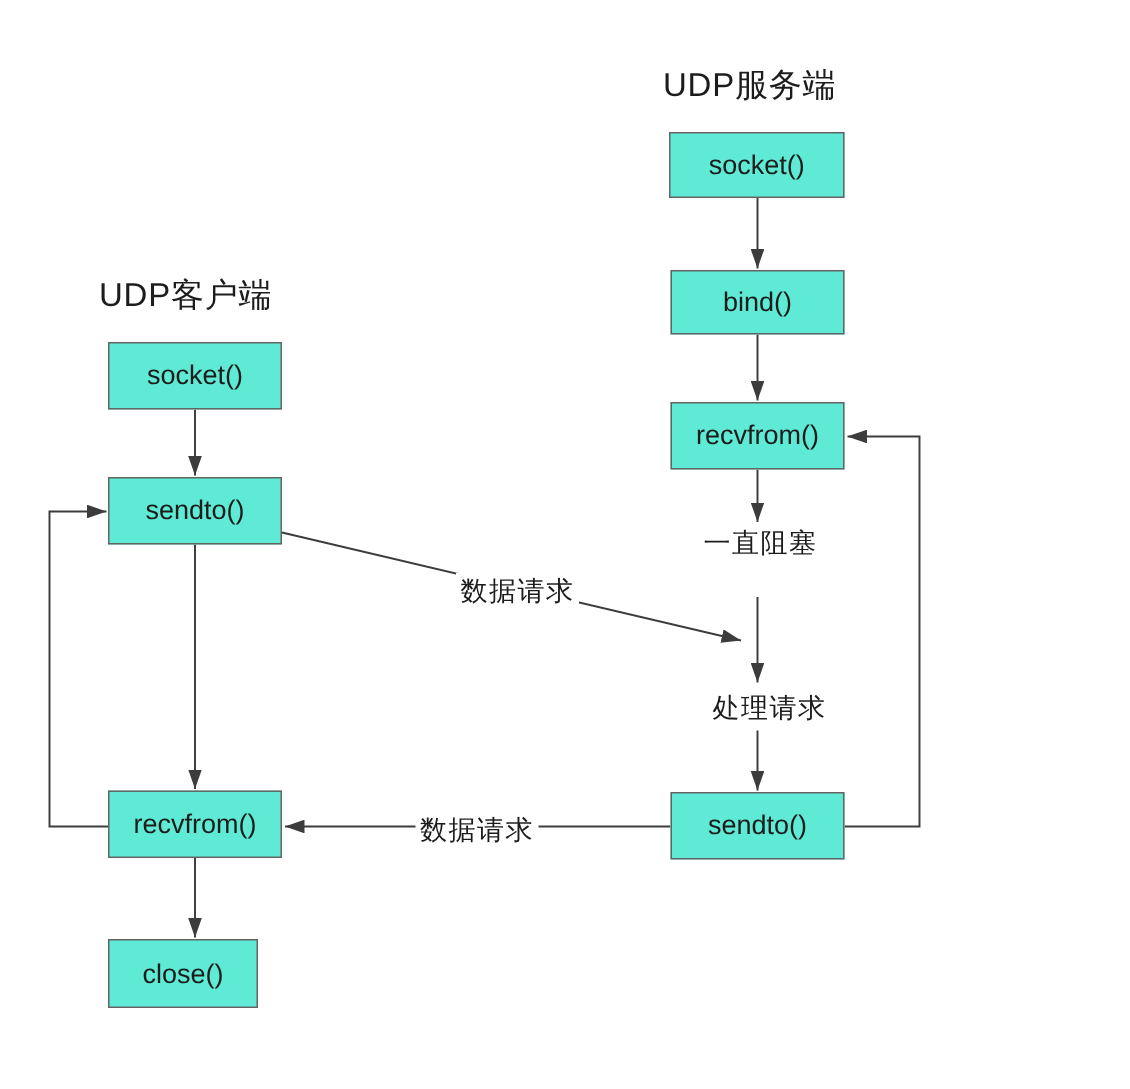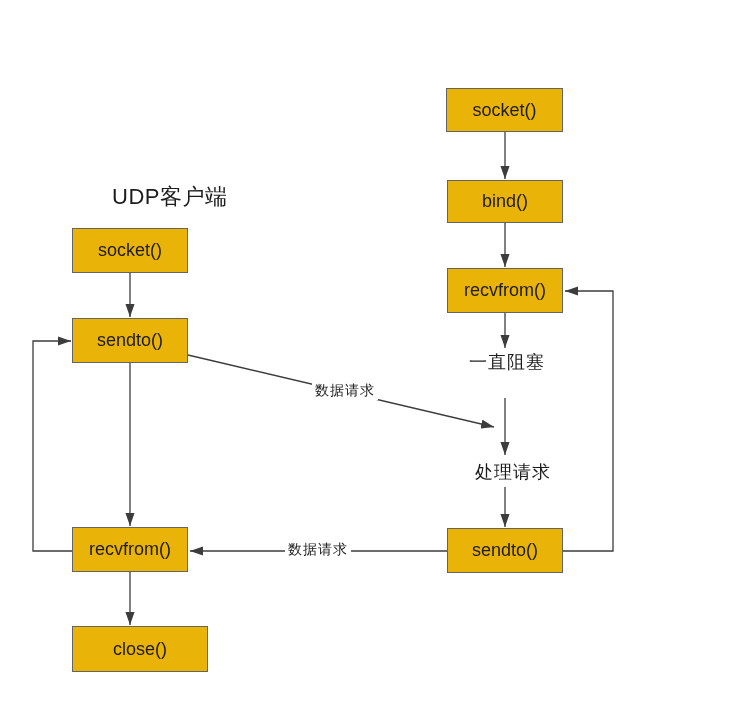--- a/index.html
+++ b/index.html
@@ -21,21 +21,21 @@
   }
   .connector-layer line,.connector-layer path.edge{
     stroke:var(--line);
     stroke-width:1.3;
     fill:none;
   }
   .connector-layer .arrowhead{fill:var(--line);stroke:none;}
   .node{
     position:absolute;
     box-sizing:border-box;
-    background:#eab308;
+    background:#5eead4;
     border:1.3px solid var(--box_border);
     display:flex;align-items:center;justify-content:center;
     font-size:18px;
     color:var(--text);
     z-index:2;
   }
   .col-title{
     position:absolute;
     font-size:22px;
     letter-spacing:0.5px;
@@ -46,34 +46,34 @@
     position:absolute;
     font-size:18px;
     letter-spacing:1px;
     white-space:nowrap;
     transform:translateX(-50%);
     text-align:center;
     z-index:2;
   }
   .edge-label{
     position:absolute;
-    font-size:14px;
+    font-size:18px;
     letter-spacing:1px;
     white-space:nowrap;
     transform:translateX(-50%);
     background:var(--background);
     padding:0 3px;
     z-index:3;
   }
   
-  .client-title{left:66px;top:182px;margin-left:46px;}
+  .client-title{left:66px;top:182px;}
   .client-socket{left:72px;top:228px;width:116px;height:45px;}
   .client-sendto{left:72px;top:318px;width:116px;height:45px;}
   .client-recvfrom{left:72px;top:527px;width:116px;height:45px;}
-  .client-close{left:72px;top:626px;width:136px;height:46px;}
+  .client-close{left:72px;top:626px;width:100px;height:46px;}
   
   .server-title{left:442px;top:42px;}
   .server-socket{left:446px;top:88px;width:117px;height:44px;}
   .server-bind{left:447px;top:180px;width:116px;height:43px;}
   .server-recvfrom{left:447px;top:268px;width:116px;height:45px;}
   .server-sendto{left:447px;top:528px;width:116px;height:45px;}
   
   .blocking-note{left:507px;top:352px;line-height:21px;}
   .process-note{left:513px;top:460px;}
   .request-label{left:345px;top:382px;}
@@ -101,20 +101,21 @@
     <line x1="505" y1="313" x2="505" y2="348" marker-end="url(#arrow)"></line>
     <line x1="505" y1="398" x2="505" y2="455" marker-end="url(#arrow)"></line>
     <line x1="505" y1="487" x2="505" y2="527" marker-end="url(#arrow)"></line>
     <path class="edge" d="M563,551 L613,551 L613,291 L565,291" marker-end="url(#arrow)"></path>
 
     <line x1="188" y1="355" x2="494" y2="427" marker-end="url(#arrow)"></line>
     <line x1="447" y1="551" x2="190" y2="551" marker-end="url(#arrow)"></line>
   </svg>
 
   <div class="col-title client-title">UDP客户端</div>
+  <div class="col-title server-title">UDP服务端</div>
 
   <div class="node client-socket">socket()</div>
   <div class="node client-sendto">sendto()</div>
   <div class="node client-recvfrom">recvfrom()</div>
   <div class="node client-close">close()</div>
 
   <div class="node server-socket">socket()</div>
   <div class="node server-bind">bind()</div>
   <div class="node server-recvfrom">recvfrom()</div>
   <div class="node server-sendto">sendto()</div>

